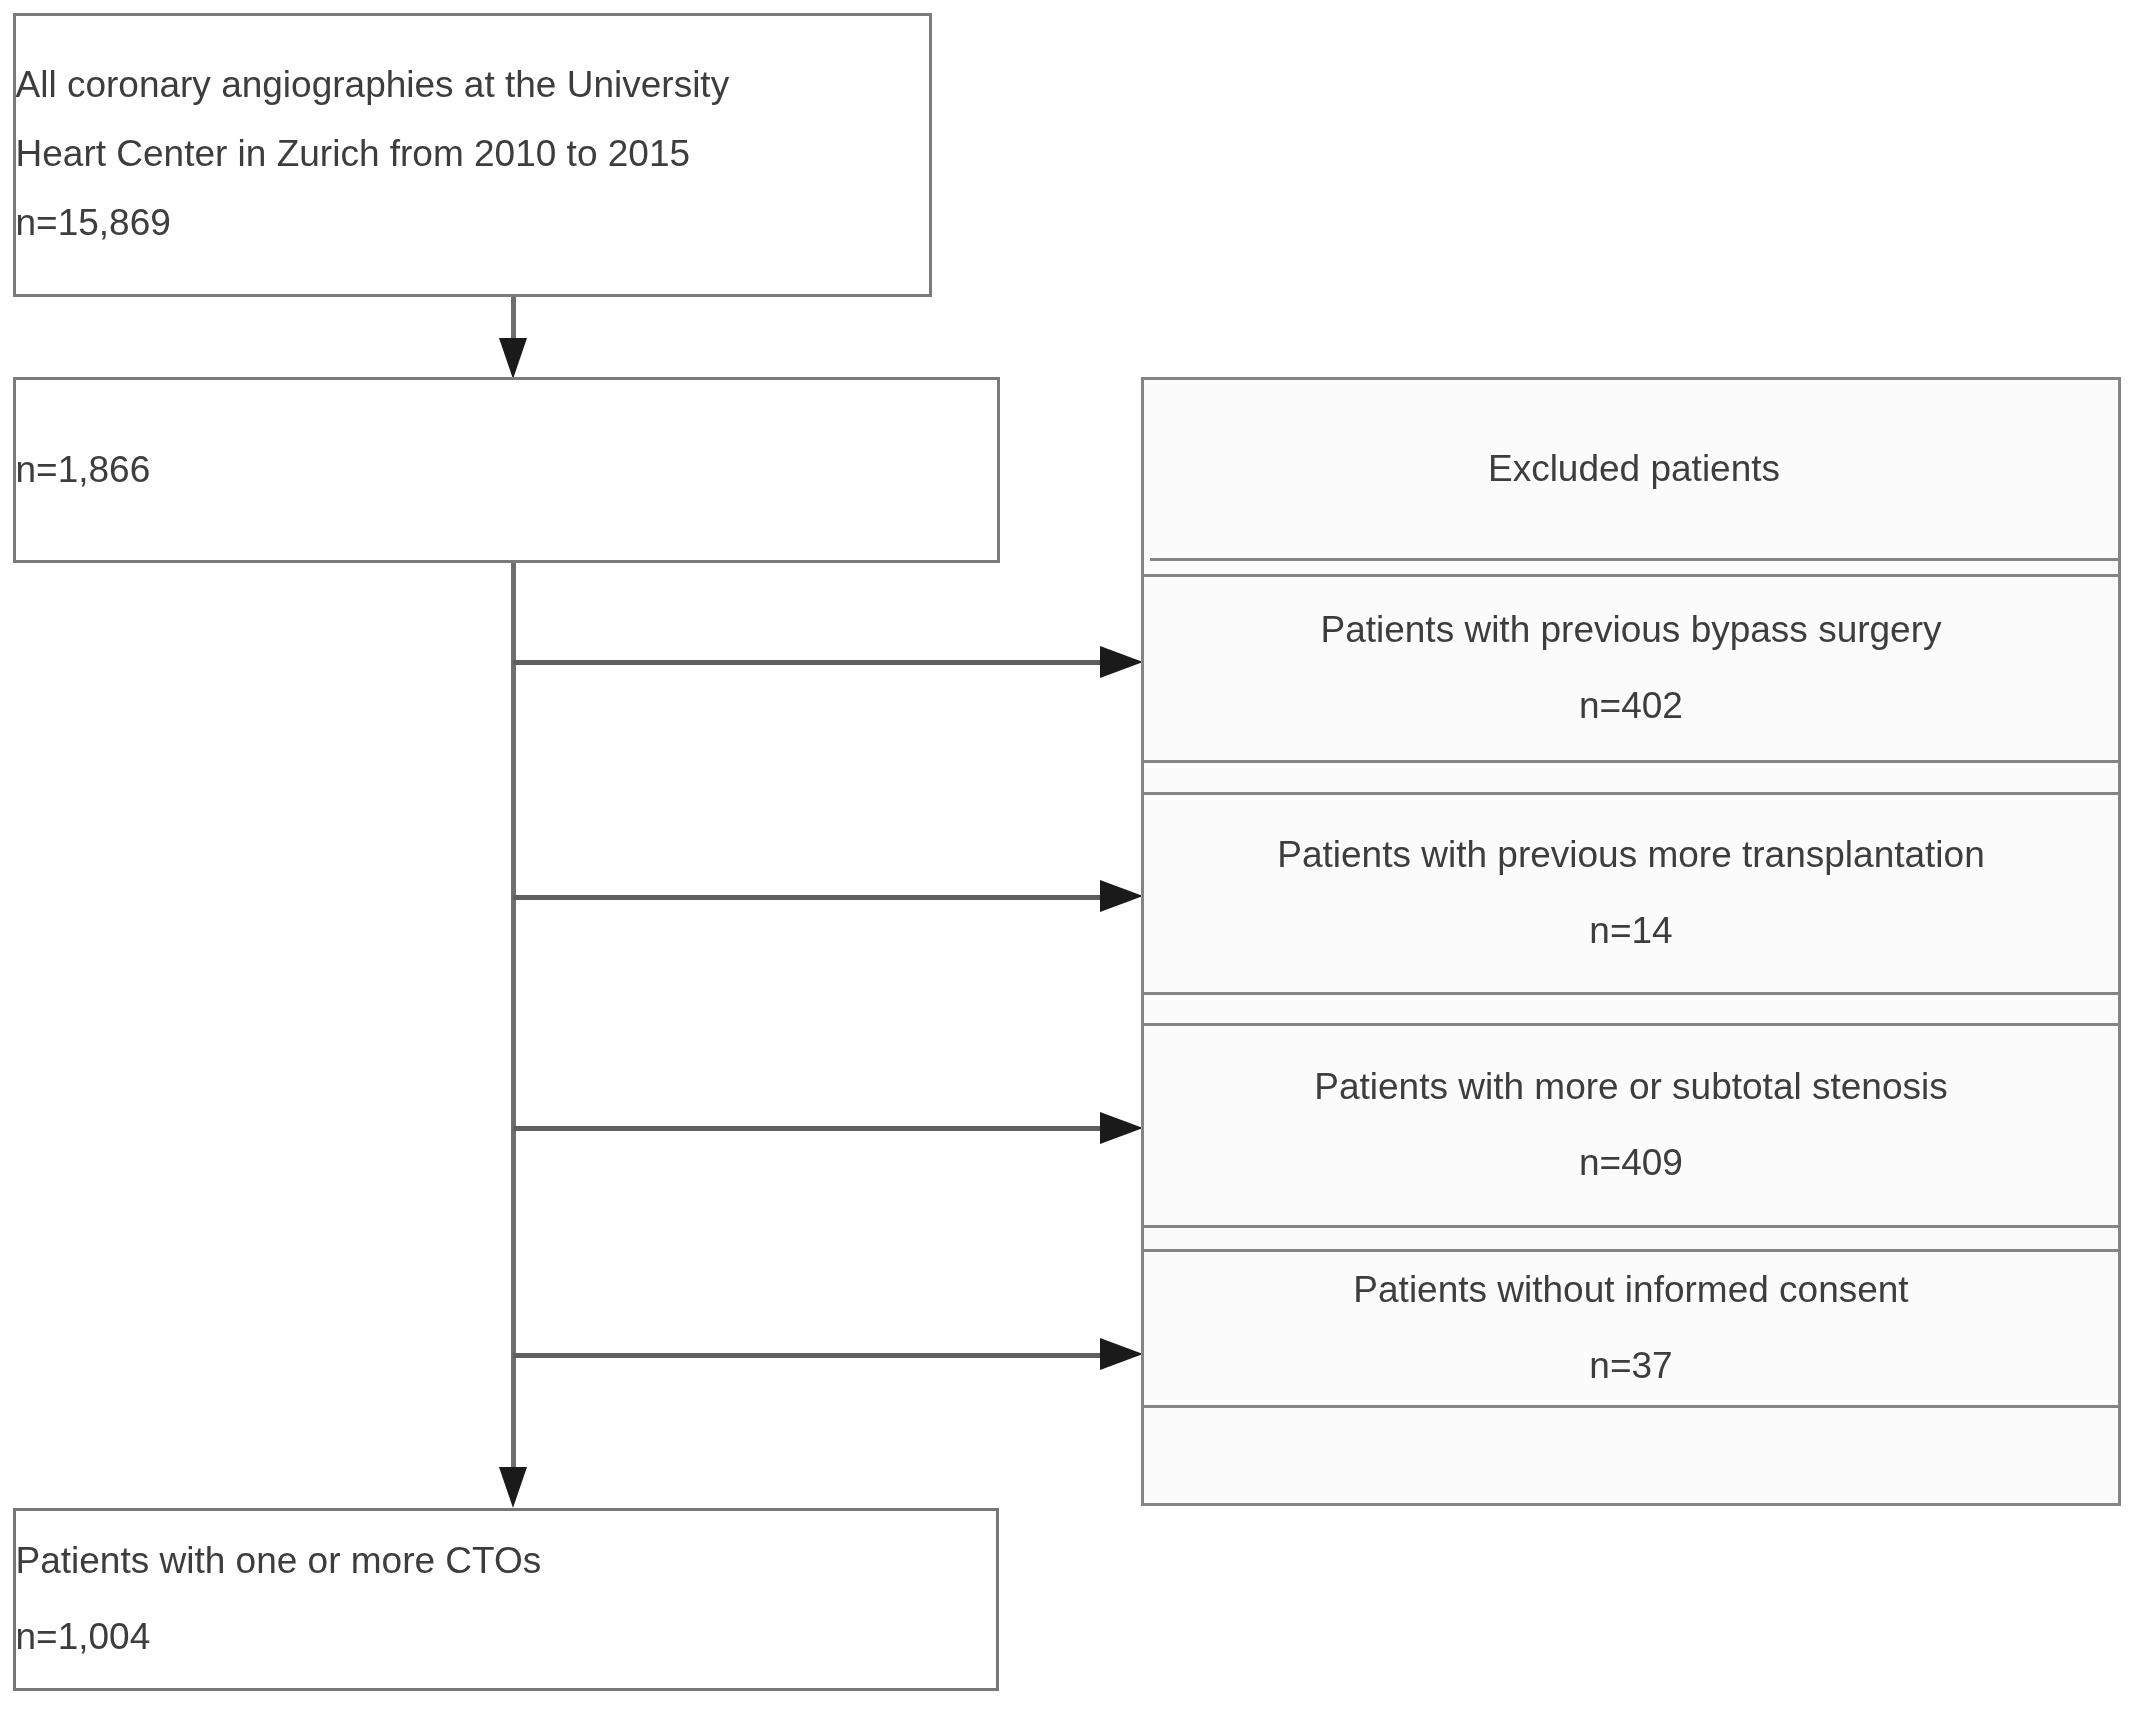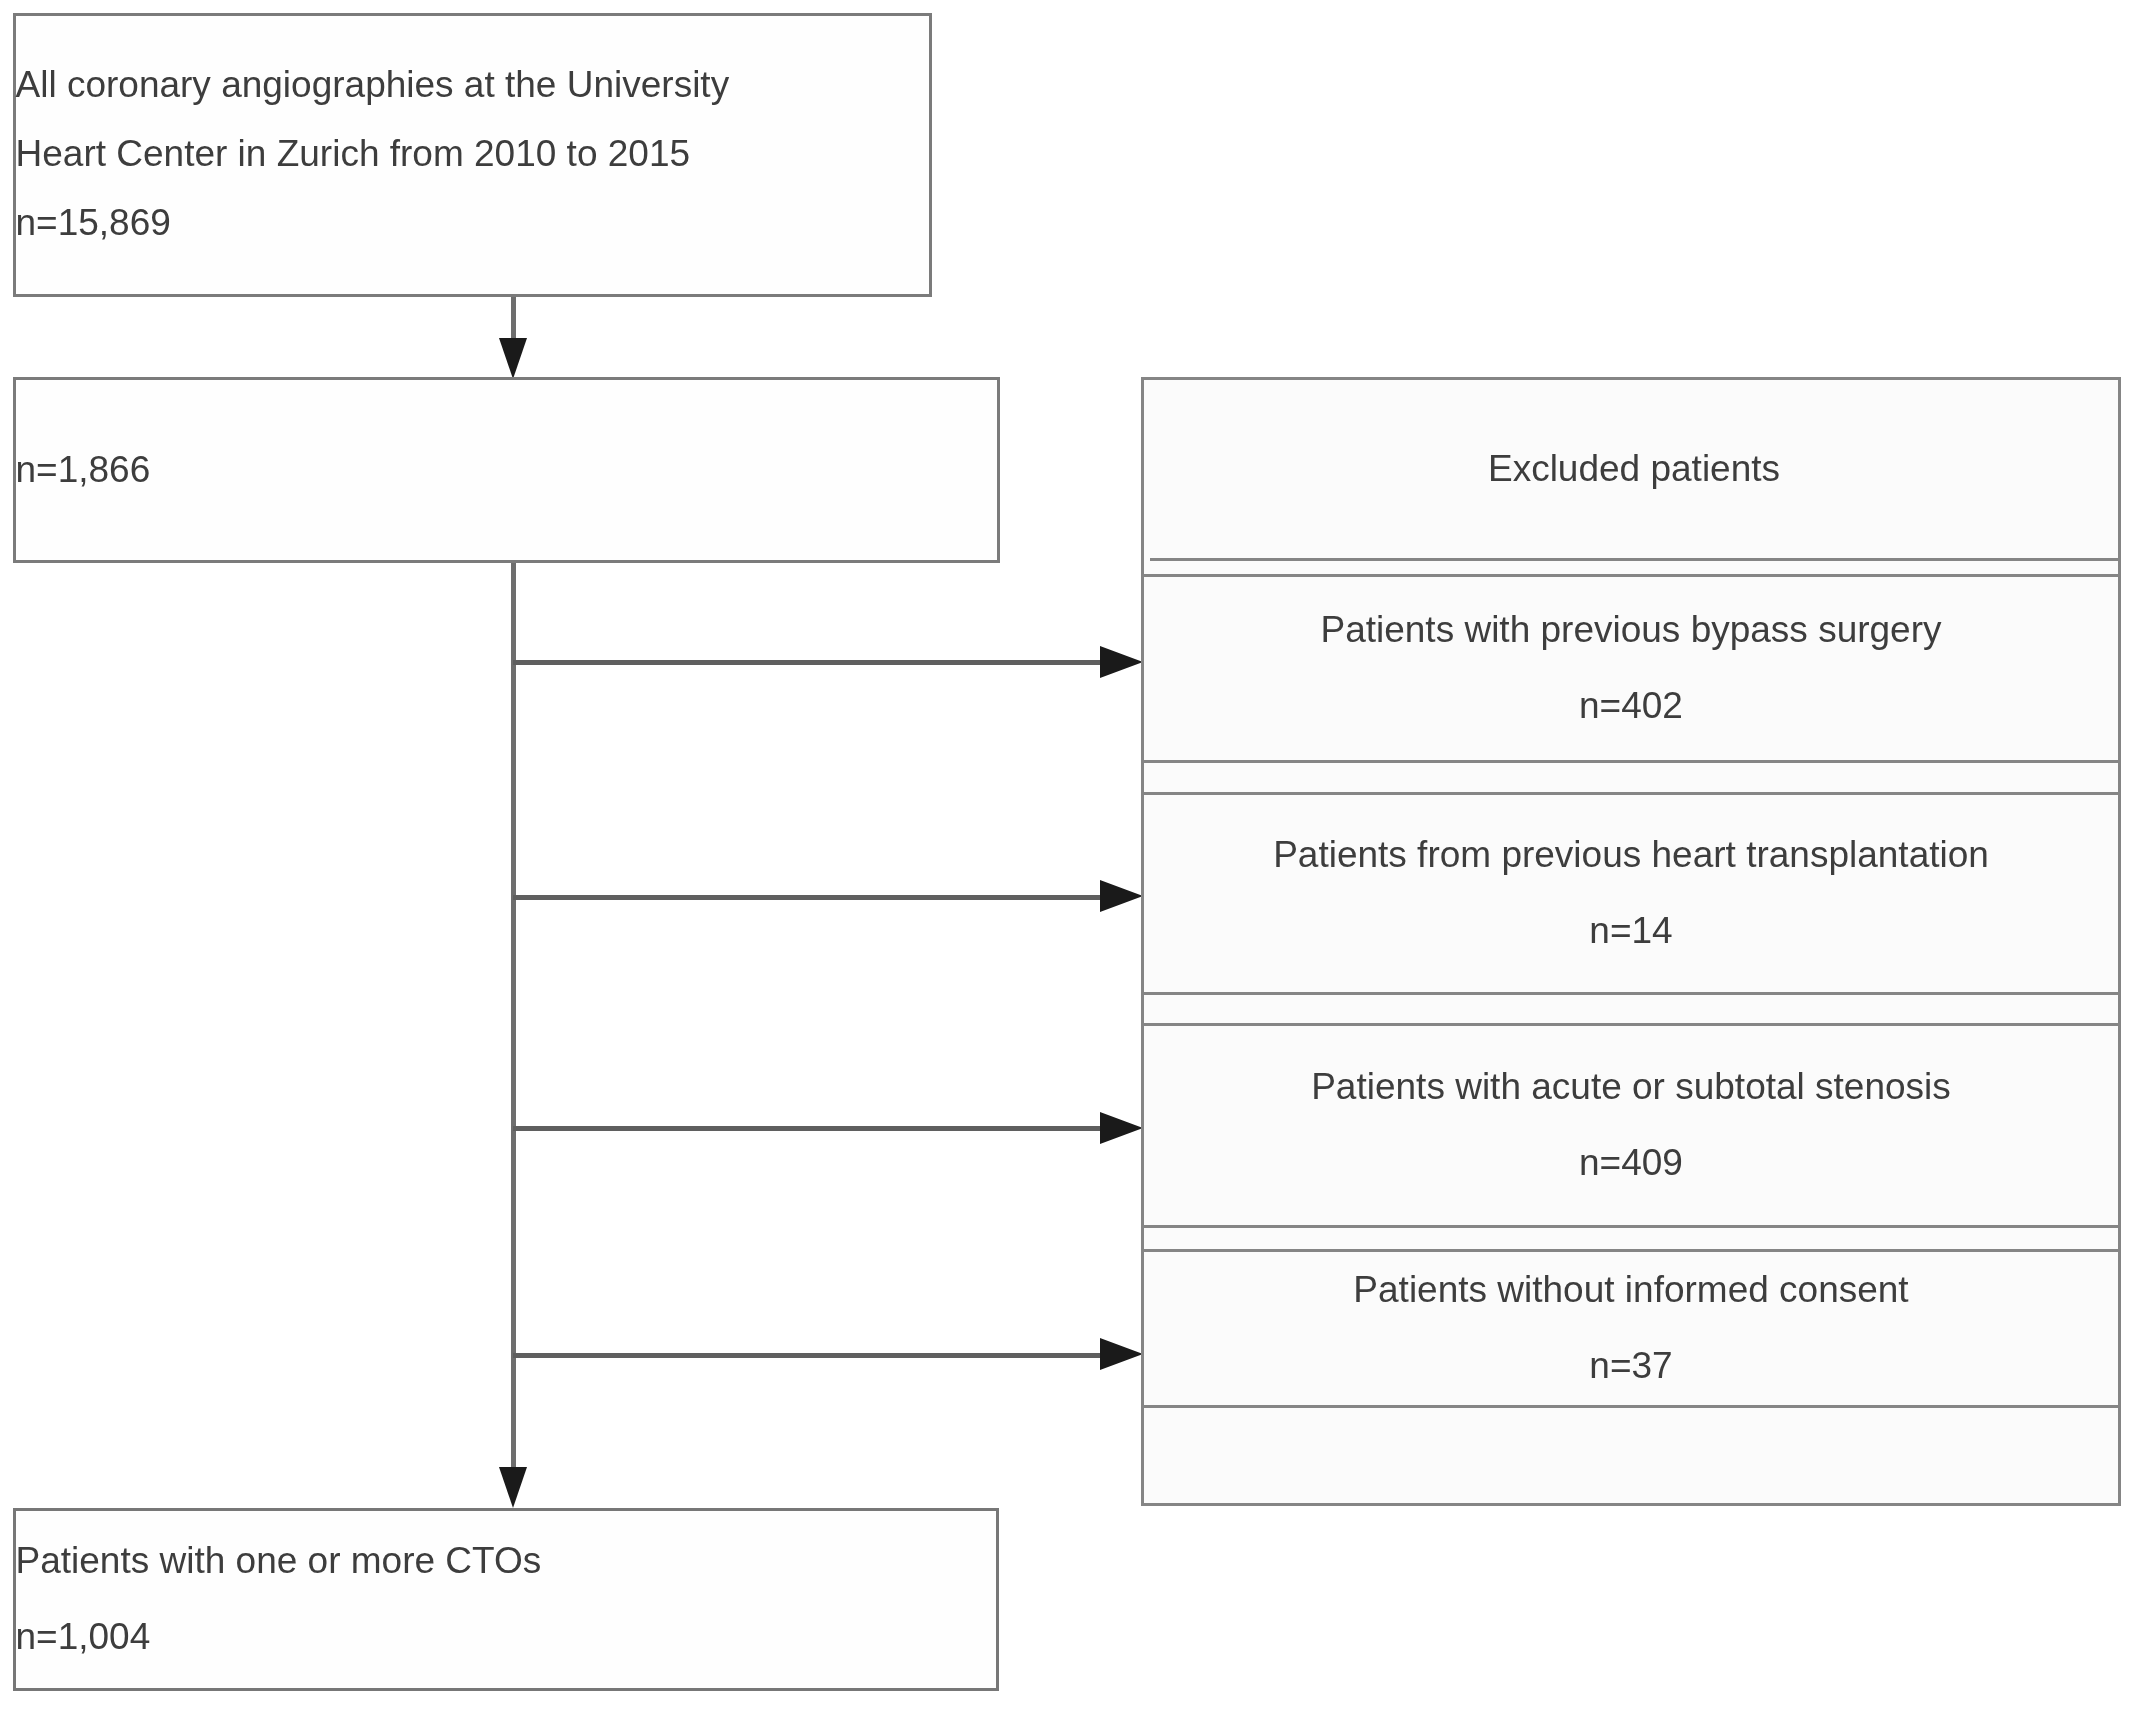--- a/index.html
+++ b/index.html
@@ -103,26 +103,26 @@
     <div class="ex-row ex-header">
       <div class="line">Excluded patients</div>
     </div>
     <div class="ex-row ex-spacer-s"></div>
     <div class="ex-row ex-item-1">
       <div class="line">Patients with previous bypass surgery</div>
       <div class="line">n=402</div>
     </div>
     <div class="ex-row ex-spacer"></div>
     <div class="ex-row ex-item-2">
-      <div class="line">Patients from previous heart transplantation</div>
+      <div class="line">Patients with previous more transplantation</div>
       <div class="line">n=14</div>
     </div>
     <div class="ex-row ex-spacer-3"></div>
     <div class="ex-row ex-item-3">
-      <div class="line">Patients with acute or subtotal stenosis</div>
+      <div class="line">Patients with more or subtotal stenosis</div>
       <div class="line">n=409</div>
     </div>
     <div class="ex-row ex-spacer-4"></div>
     <div class="ex-row ex-item-4">
       <div class="line">Patients without informed consent</div>
       <div class="line">n=37</div>
     </div>
     <div class="ex-row ex-spacer-end"></div>
   </div>
 

